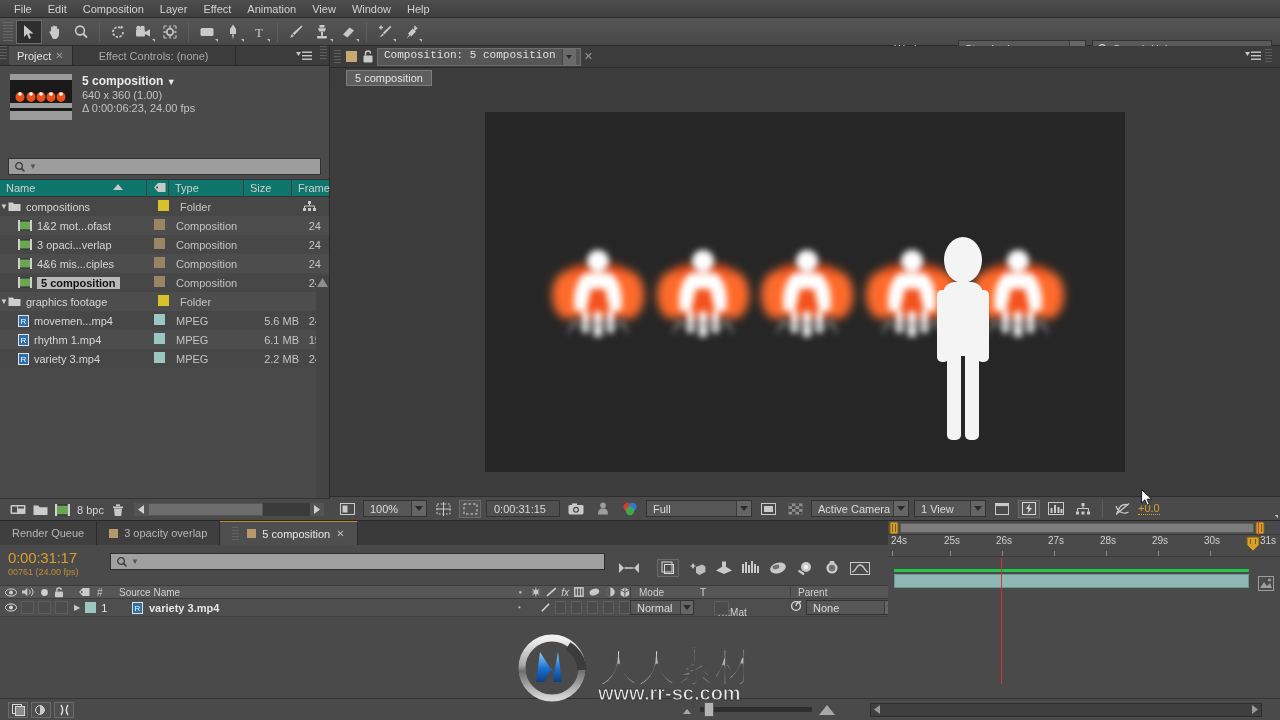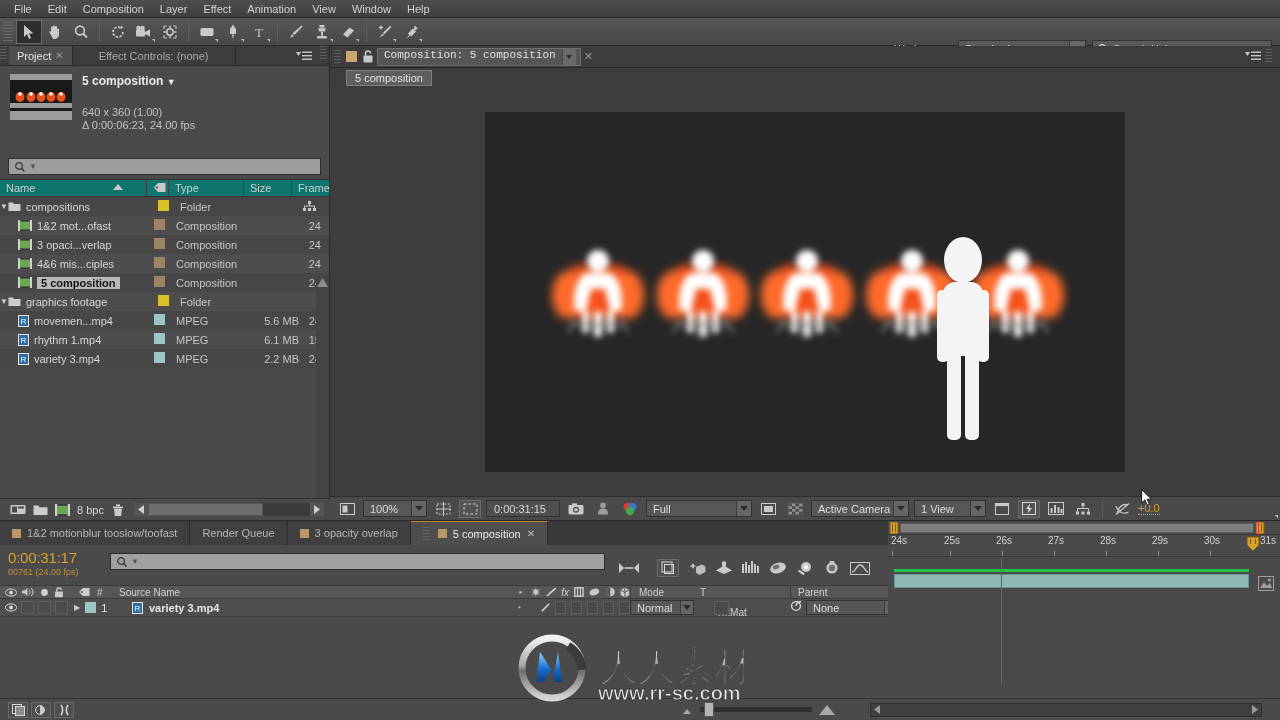--- a/index.html
+++ b/index.html
@@ -76,21 +76,21 @@
           background-size:100% 3px; opacity:.75; margin-right:2px; }
 
   
   .project-panel {
     position:absolute; left:0; top:46px; width:330px; height:474px;
     background:#4a4a4a; border-right:1px solid #2a2a2a;
   }
   .proj-info { display:flex; padding:8px 6px 4px 10px; gap:10px; height:84px; }
   .thumb { width:62px; height:46px; background:#1a1a1a; border:0; position:relative; overflow:hidden; }
   .thumb .band { position:absolute; left:0; width:62px; background:#9b9b9b; }
-  .meta-title { font-size:12px; font-weight:bold; color:#e8e8e8; margin-bottom:18px; }
+  .meta-title { font-size:12px; font-weight:bold; color:#e8e8e8; margin-bottom:1px; }
   .meta-line { font-size:11px; color:#c2c2c2; line-height:13px; }
 
   .proj-search {
     margin:8px 8px 4px 8px; height:17px; background:#9d9d9d; border:1px solid #303030;
     display:flex; align-items:center; padding-left:5px; gap:3px;
   }
 
   .cols {
     display:flex; height:18px; background:#0f766e; border-top:1px solid #333;
     border-bottom:1px solid #333; align-items:center; font-size:11px; color:#cfcfcf;
@@ -841,24 +841,20 @@
 
   <div class="cursor">
     <svg width="12" height="18" viewBox="0 0 12 18">
         <path d="M0.6 0.6 L0.6 14 L3.9 10.8 L6.2 16.2 L8.4 15.3 L6.1 10.2 L10.6 10.2 Z" fill="#ffffff" stroke="#1a1a1a" stroke-width="1"></path>
       </svg>
   </div>
 
   <div class="timeline">
 
     <div class="tl-tabs">
-      <div class="tl-tab">
-        <i class="sw"></i>
-        <span>1&amp;2 motionblur tooslow/toofast</span>
-      </div>
       <div class="tl-tab">
         <span>Render Queue</span>
       </div>
       <div class="tl-tab">
         <i class="sw"></i>
         <span>3 opacity overlap</span>
       </div>
       <div class="tl-tab active">
         <span class="dots"></span>
         <i class="sw"></i>

